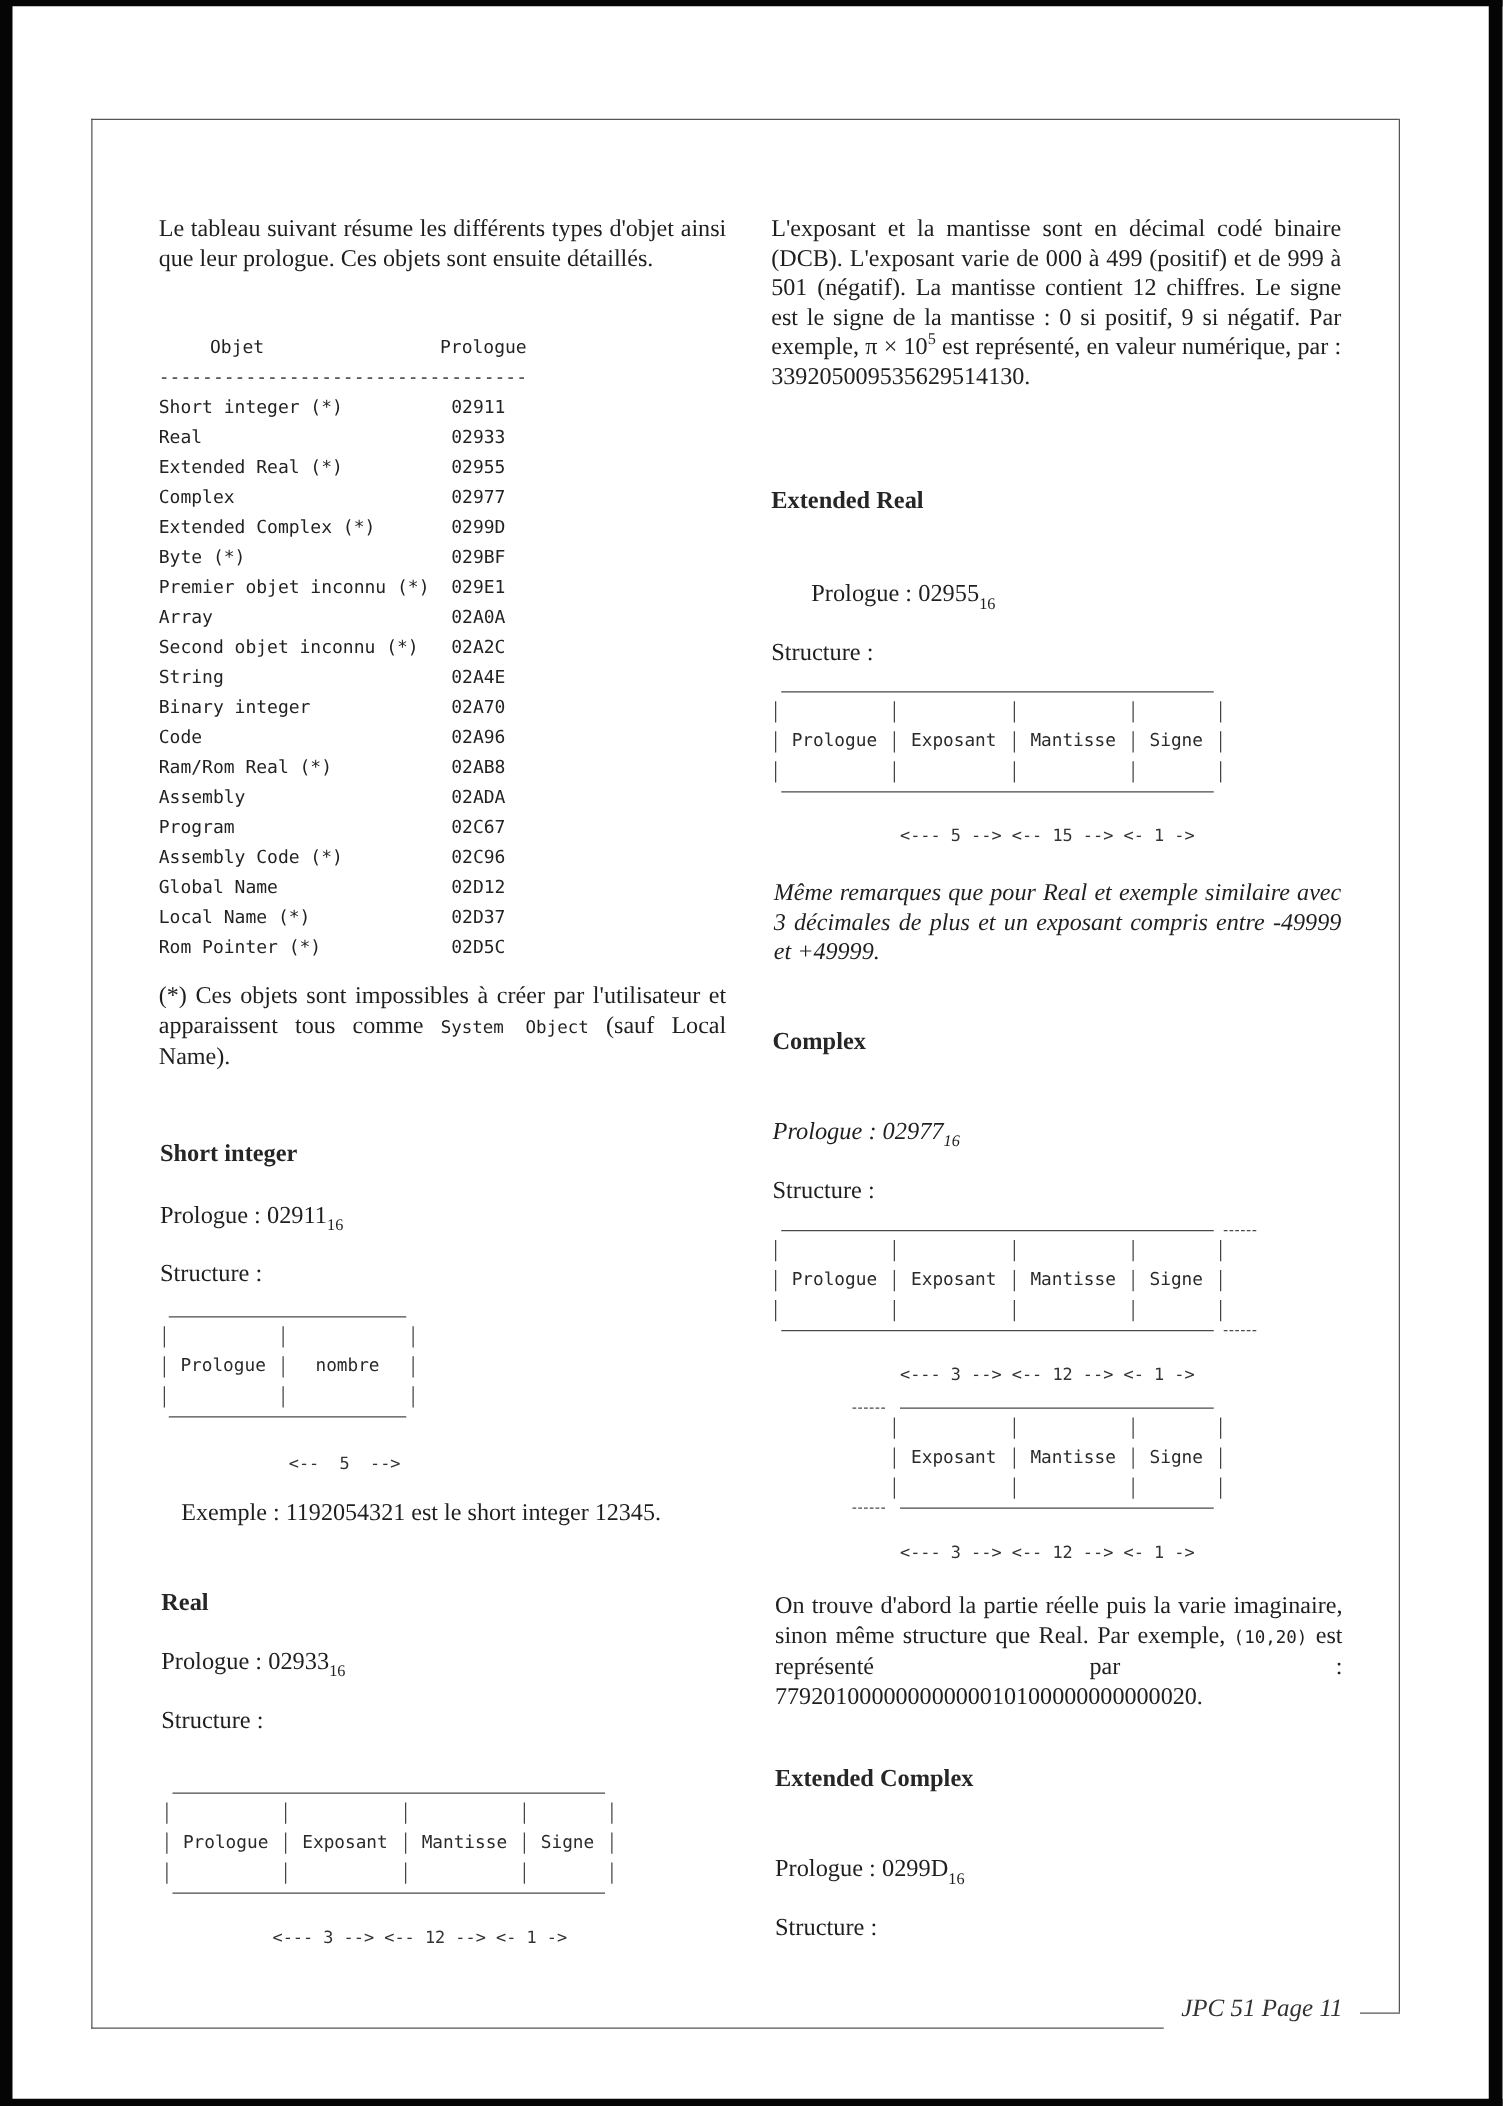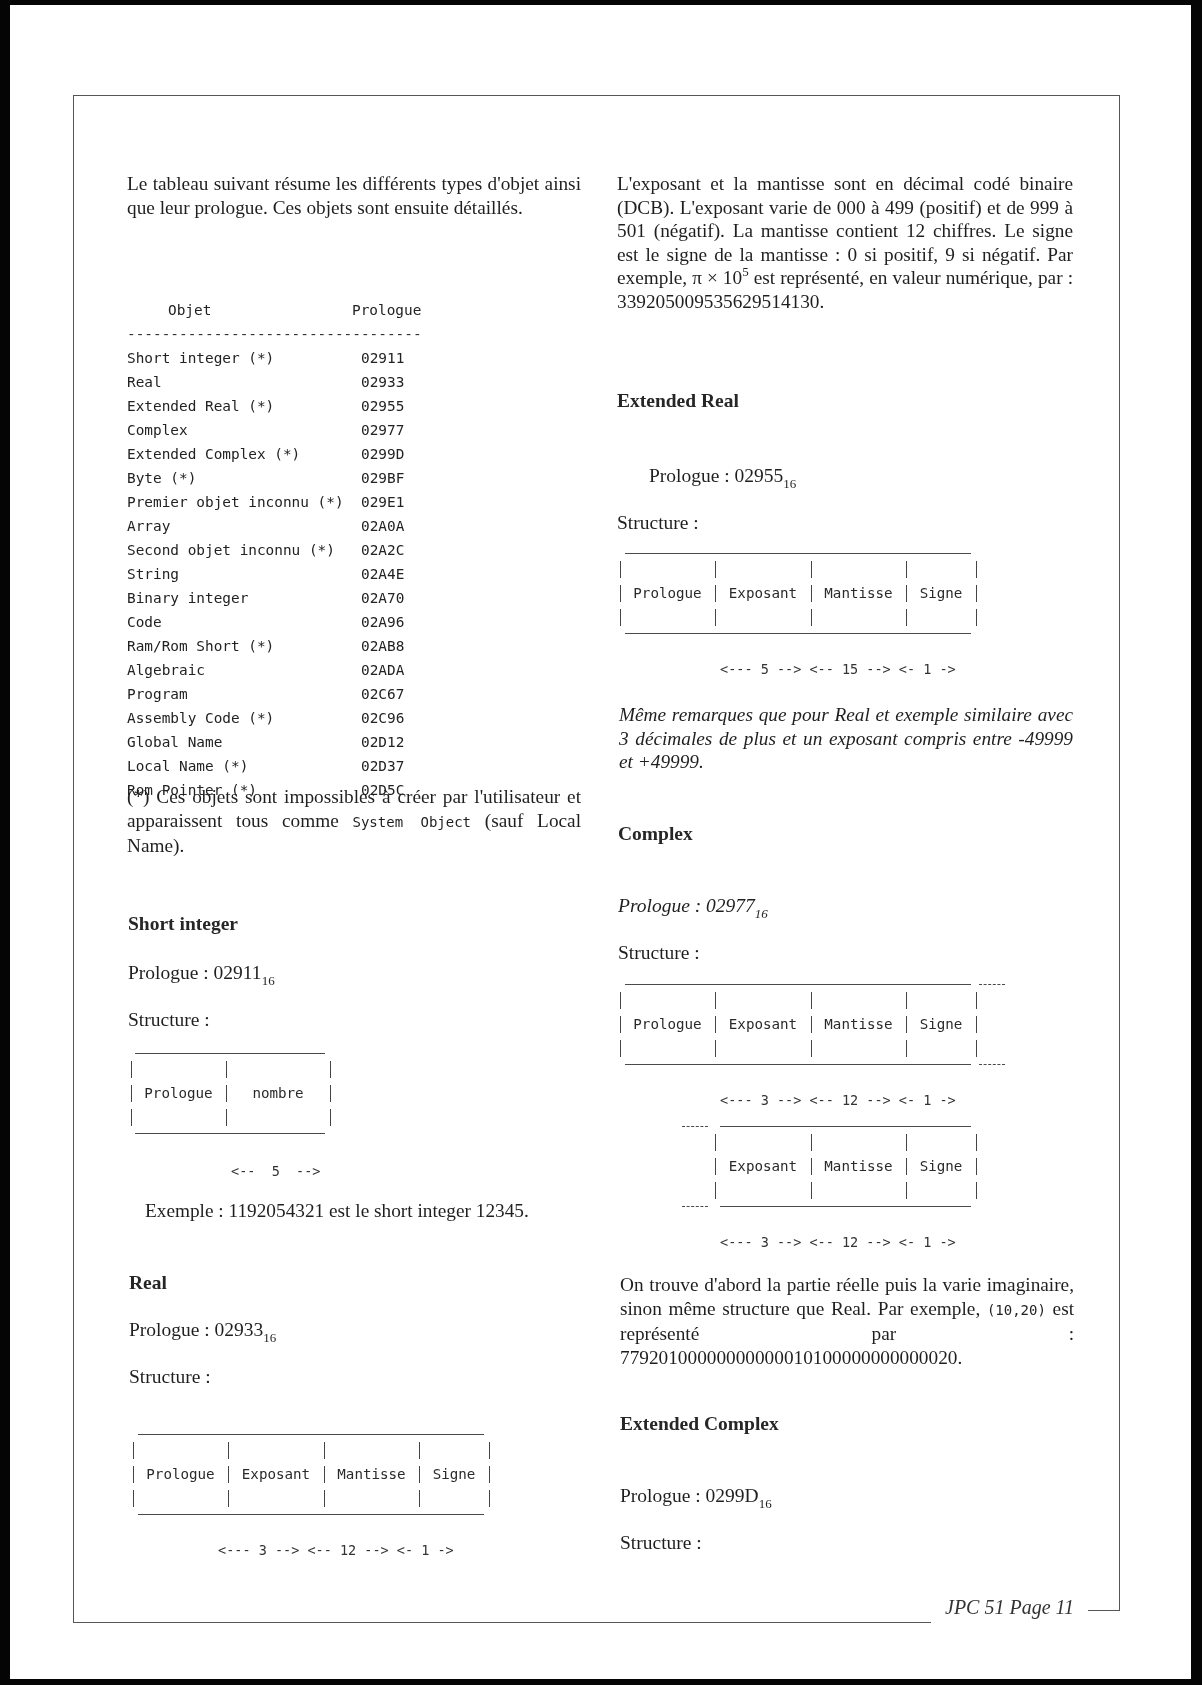--- a/index.html
+++ b/index.html
@@ -38,21 +38,21 @@
   .inline-mono { font-family: "DejaVu Sans Mono", "Liberation Mono", monospace; font-size: 14px; }
   h3.sect {
     margin: 0; font-size: 19.5px; font-weight: bold; color: #262626;
   }
   .line { font-size: 19.5px; line-height: 24px; }
   sub { font-size: 13px; vertical-align: -6px; line-height: 0; }
   sup { font-size: 13px; vertical-align: 8px; line-height: 0; }
 
   
   .otable { position: absolute; left: 127px; top: 270px; width: 300px; font-size: 14.4px; color: #222; }
-  .otable .hdr { position: relative; height: 24px; margin-top: 32px; }
+  .otable .hdr { position: relative; height: 24px; }
   .otable .hdr .h1 { position: absolute; left: 41px; top: 0; }
   .otable .hdr .h2 { position: absolute; left: 225px; top: 0; }
   .otable .dash { height: 24px; letter-spacing: 0; overflow: hidden; white-space: nowrap; width: 298px; color: #333; }
   .otable .row { position: relative; height: 24px; }
   .otable .row .n { position: absolute; left: 0; top: 0; white-space: pre; }
   .otable .row .p { position: absolute; left: 234px; top: 0; }
 
   
   .diag { position: absolute; font-size: 14.2px; color: #2a2a2a; }
   .diag .hline { position: absolute; height: 0; border-top: 1.4px solid #4a4a4a; }
@@ -129,25 +129,25 @@
       </div>
       <div class="row">
         <span class="n">Binary integer</span>
         <span class="p">02A70</span>
       </div>
       <div class="row">
         <span class="n">Code</span>
         <span class="p">02A96</span>
       </div>
       <div class="row">
-        <span class="n">Ram/Rom Short (*)</span>
+        <span class="n">Ram/Rom Real (*)</span>
         <span class="p">02AB8</span>
       </div>
       <div class="row">
-        <span class="n">Algebraic</span>
+        <span class="n">Assembly</span>
         <span class="p">02ADA</span>
       </div>
       <div class="row">
         <span class="n">Program</span>
         <span class="p">02C67</span>
       </div>
       <div class="row">
         <span class="n">Assembly Code (*)</span>
         <span class="p">02C96</span>
       </div>

